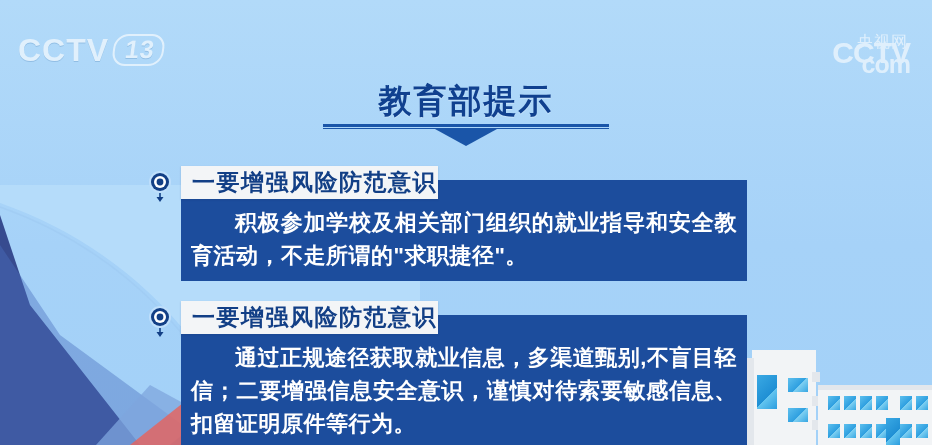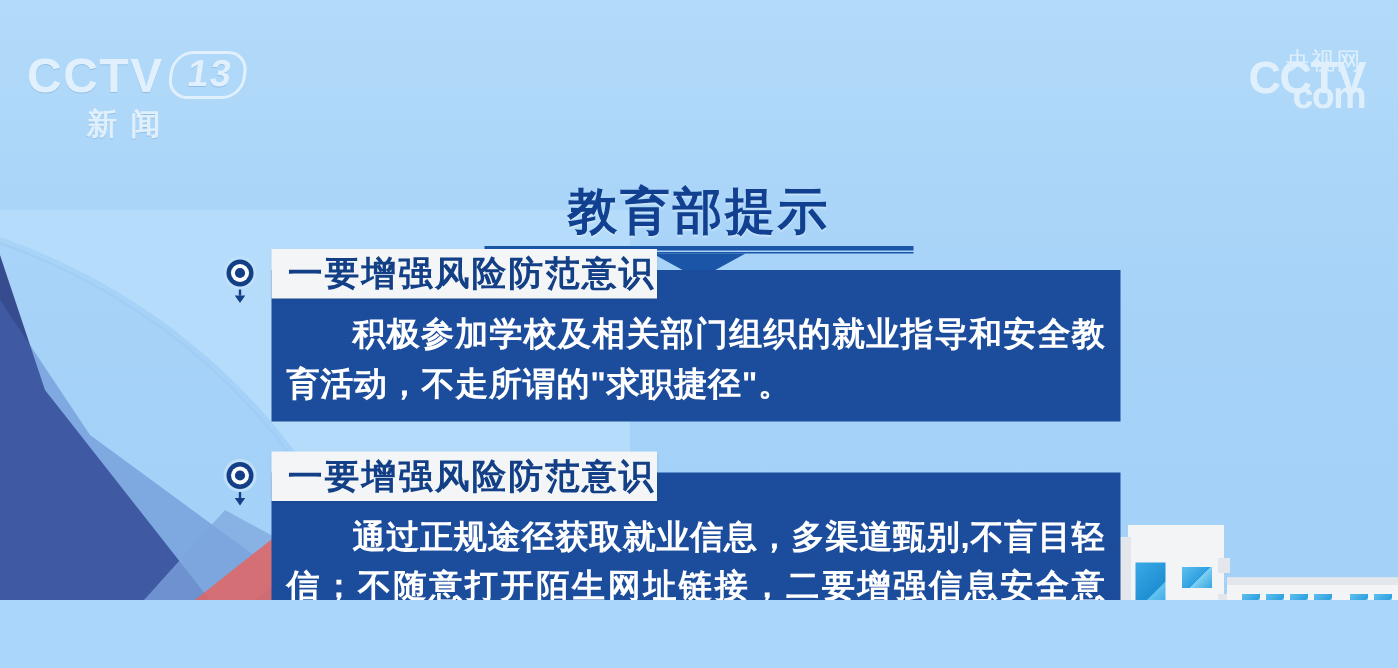--- a/index.html
+++ b/index.html
@@ -10,21 +10,21 @@
     width: 932px;
     height: 445px;
     overflow: hidden;
     font-family: "Liberation Sans", "DejaVu Sans", sans-serif;
     background: #a9d6fa;
   }
 
   #screen {
     position: relative;
     width: 932px;
-    height: 400px;
+    height: 445px;
     overflow: hidden;
     background: linear-gradient(180deg, #b2daf9 0%, #a6d2f8 55%, #a3d1f8 100%);
   }
 
   
   .bg-layer {
     position: absolute;
     inset: 0;
     overflow: hidden;
   }
@@ -123,21 +123,20 @@
     text-align: right;
   }
 
   
   #headline-wrap {
     position: absolute;
     left: 0;
     right: 0;
     top: 82px;
     text-align: center;
-    margin-top: 40px;
   }
   #headline {
     font-size: 33px;
     font-weight: bold;
     letter-spacing: 2px;
     color: #10408f;
     line-height: 38px;
     text-shadow: 0 1px 1px rgba(255,255,255,.35);
   }
   #headline-rule {
@@ -252,21 +251,20 @@
       <path d="M0,18 C120,60 210,150 250,260 L420,260 L420,0 L0,0 Z" fill="#b5dcfa" opacity="0.95"></path>
       <path d="M0,22 C118,64 206,152 246,260" fill="none" stroke="#9ecaf1" stroke-width="1.5" opacity="0.6"></path>
     </svg>
   </div>
 
   <div id="cctv-logo">
     <div class="cctv-row">
       <span>CCTV</span>
       <span class="cctv-13">13</span>
     </div>
-    <div class="cctv-sub">新闻</div>
   </div>
 
   <div id="cctv-watermark">
     <div class="wm-main">CCTV</div>
     <div class="wm-cn">央视网</div>
     <div class="wm-dotcom">com</div>
   </div>
 
   <div id="headline-wrap">
     <div id="headline">教育部提示</div>
@@ -293,17 +291,17 @@
     <svg class="pin" viewBox="0 0 26 34">
       <circle cx="13" cy="12" r="11" fill="#bfdffb"></circle>
       <circle cx="13" cy="12" r="9" fill="#123f86"></circle>
       <circle cx="13" cy="12" r="6" fill="#ffffff"></circle>
       <circle cx="13" cy="12" r="3.4" fill="#123f86"></circle>
       <path d="M13 23 L13 27" stroke="#123f86" stroke-width="1.6"></path>
       <path d="M9.5 27 L16.5 27 L13 32 Z" fill="#123f86"></path>
     </svg>
     <div class="tip-heading">一要增强风险防范意识</div>
     <div class="tip-body">
-      <p>通过正规途径获取就业信息，多渠道甄别,不盲目轻信；不随意打开陌生网址链接，二要增强信息安全意识、扣留证明原件等行为。</p>
+      <p>通过正规途径获取就业信息，多渠道甄别,不盲目轻信；二要增强信息安全意识，谨慎对待索要敏感信息、扣留证明原件等行为。</p>
     </div>
   </div>
 
 </div>
 
 </body></html>

